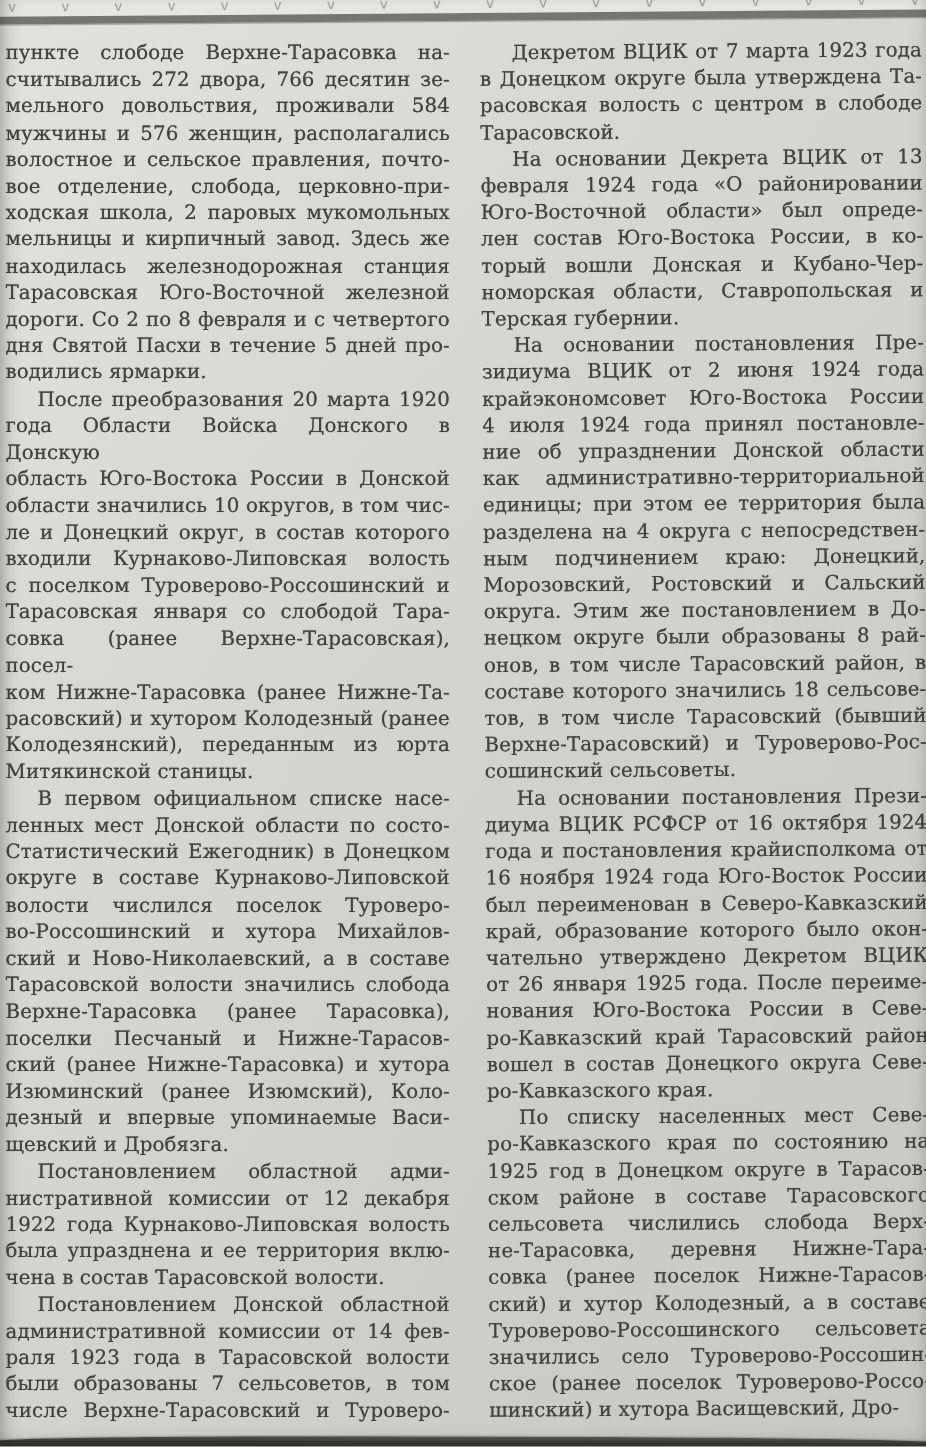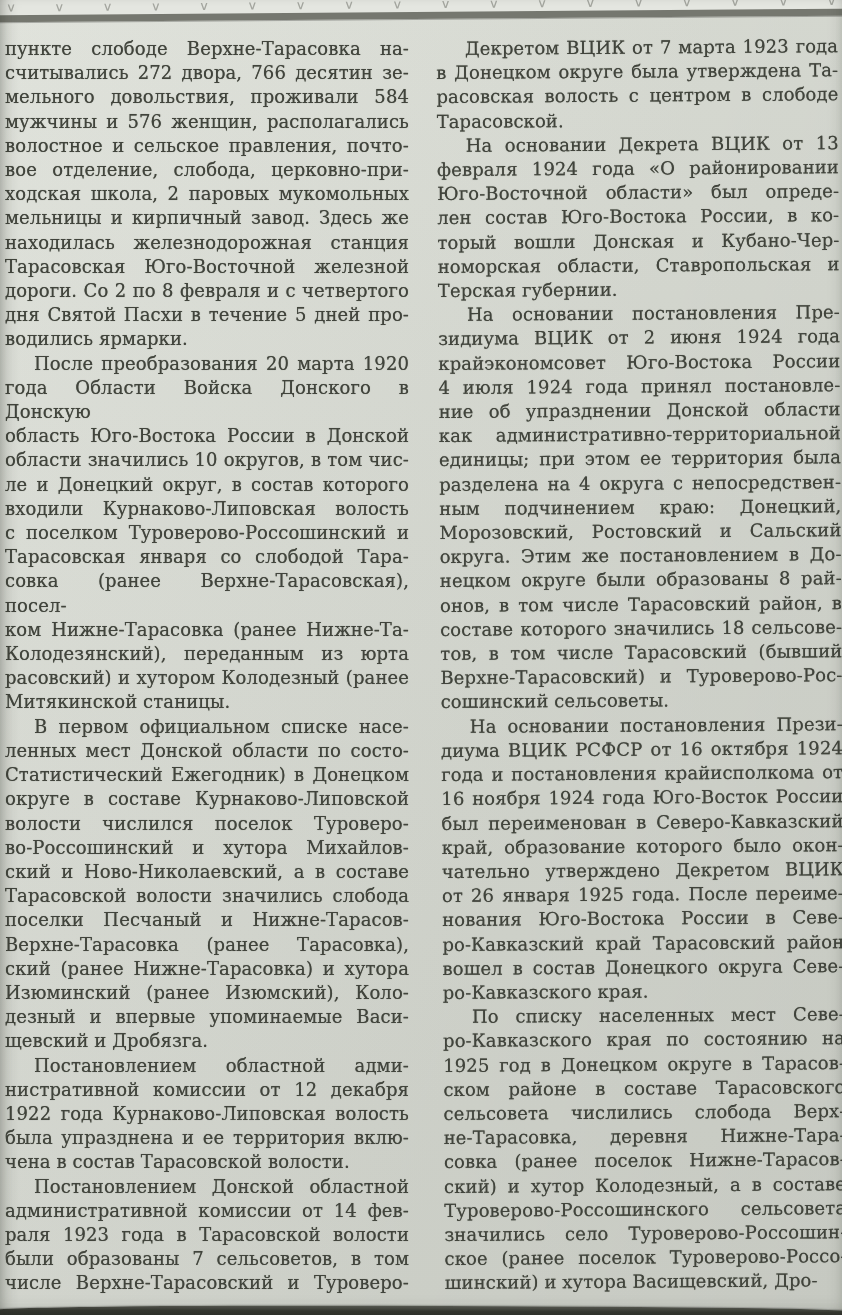--- a/index.html
+++ b/index.html
@@ -126,35 +126,35 @@
           <div class="line indent">После преобразования 20 марта 1920</div>
           <div class="line">года Области Войска Донского в Донскую</div>
           <div class="line">область Юго-Востока России в Донской</div>
           <div class="line">области значились 10 округов, в том чис-</div>
           <div class="line">ле и Донецкий округ, в состав которого</div>
           <div class="line">входили Курнаково-Липовская волость</div>
           <div class="line">с поселком Туроверово-Россошинский и</div>
           <div class="line">Тарасовская января со слободой Тара-</div>
           <div class="line">совка (ранее Верхне-Тарасовская), посел-</div>
           <div class="line">ком Нижне-Тарасовка (ранее Нижне-Та-</div>
+          <div class="line">расовский) и хутором Колодезный (ранее</div>
           <div class="line">Колодезянский), переданным из юрта</div>
-          <div class="line">расовский) и хутором Колодезный (ранее</div>
           <div class="line last">Митякинской станицы.</div>
         </div>
         <div class="para">
           <div class="line indent">В первом официальном списке насе-</div>
           <div class="line">ленных мест Донской области по состо-</div>
           <div class="line">Статистический Ежегодник) в Донецком</div>
           <div class="line">округе в составе Курнаково-Липовской</div>
           <div class="line">волости числился поселок Туроверо-</div>
           <div class="line">во-Россошинский и хутора Михайлов-</div>
           <div class="line">ский и Ново-Николаевский, а в составе</div>
           <div class="line">Тарасовской волости значились слобода</div>
+          <div class="line">Верхне-Тарасовка (ранее Тарасовка),</div>
           <div class="line">поселки Песчаный и Нижне-Тарасов-</div>
-          <div class="line">Верхне-Тарасовка (ранее Тарасовка),</div>
           <div class="line">ский (ранее Нижне-Тарасовка) и хутора</div>
           <div class="line">Изюминский (ранее Изюмский), Коло-</div>
           <div class="line">дезный и впервые упоминаемые Васи-</div>
           <div class="line last">щевский и Дробязга.</div>
         </div>
         <div class="para">
           <div class="line indent">Постановлением областной адми-</div>
           <div class="line">нистративной комиссии от 12 декабря</div>
           <div class="line">1922 года Курнаково-Липовская волость</div>
           <div class="line">была упразднена и ее территория вклю-</div>

